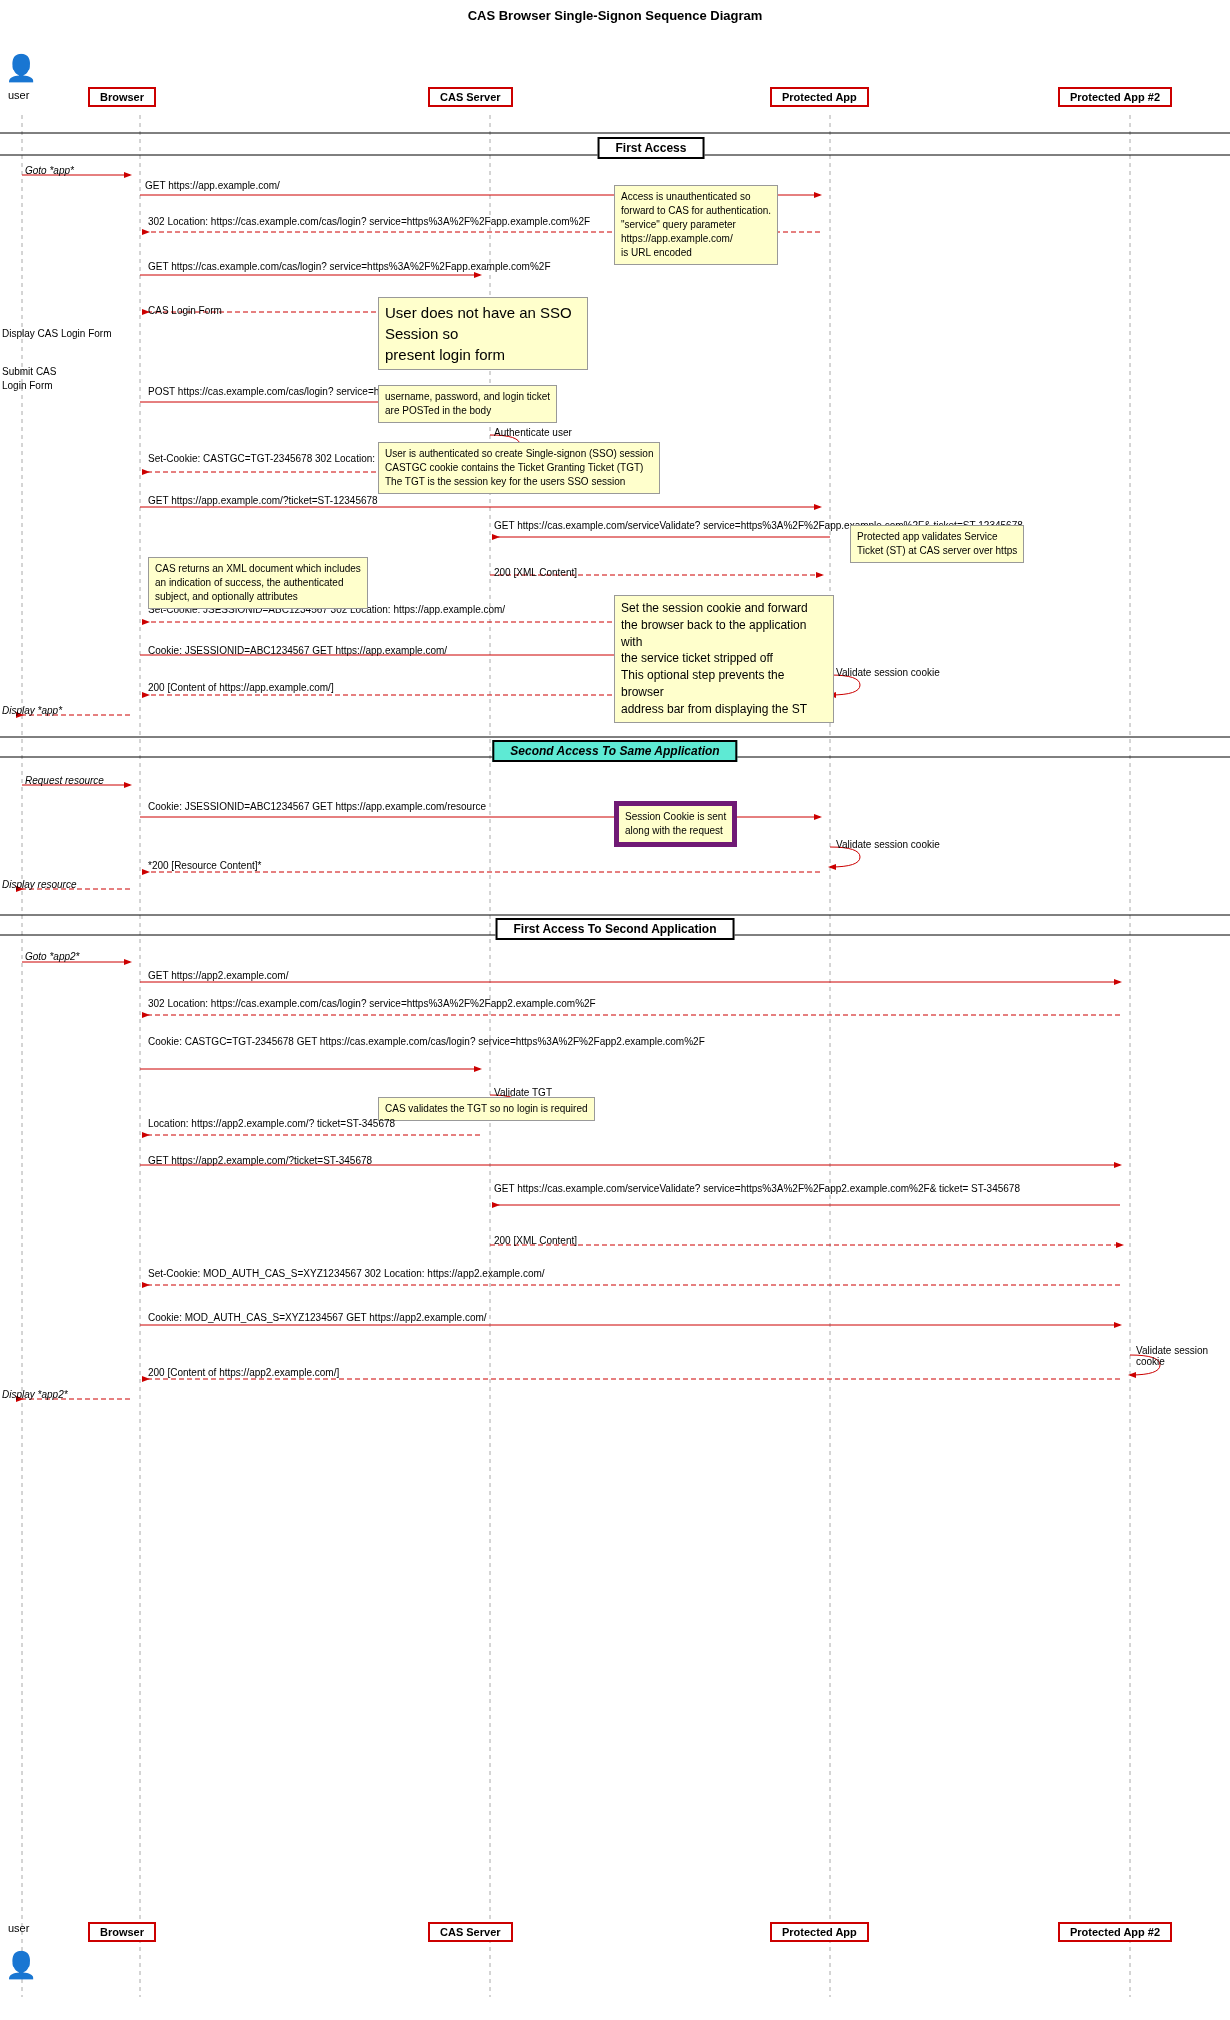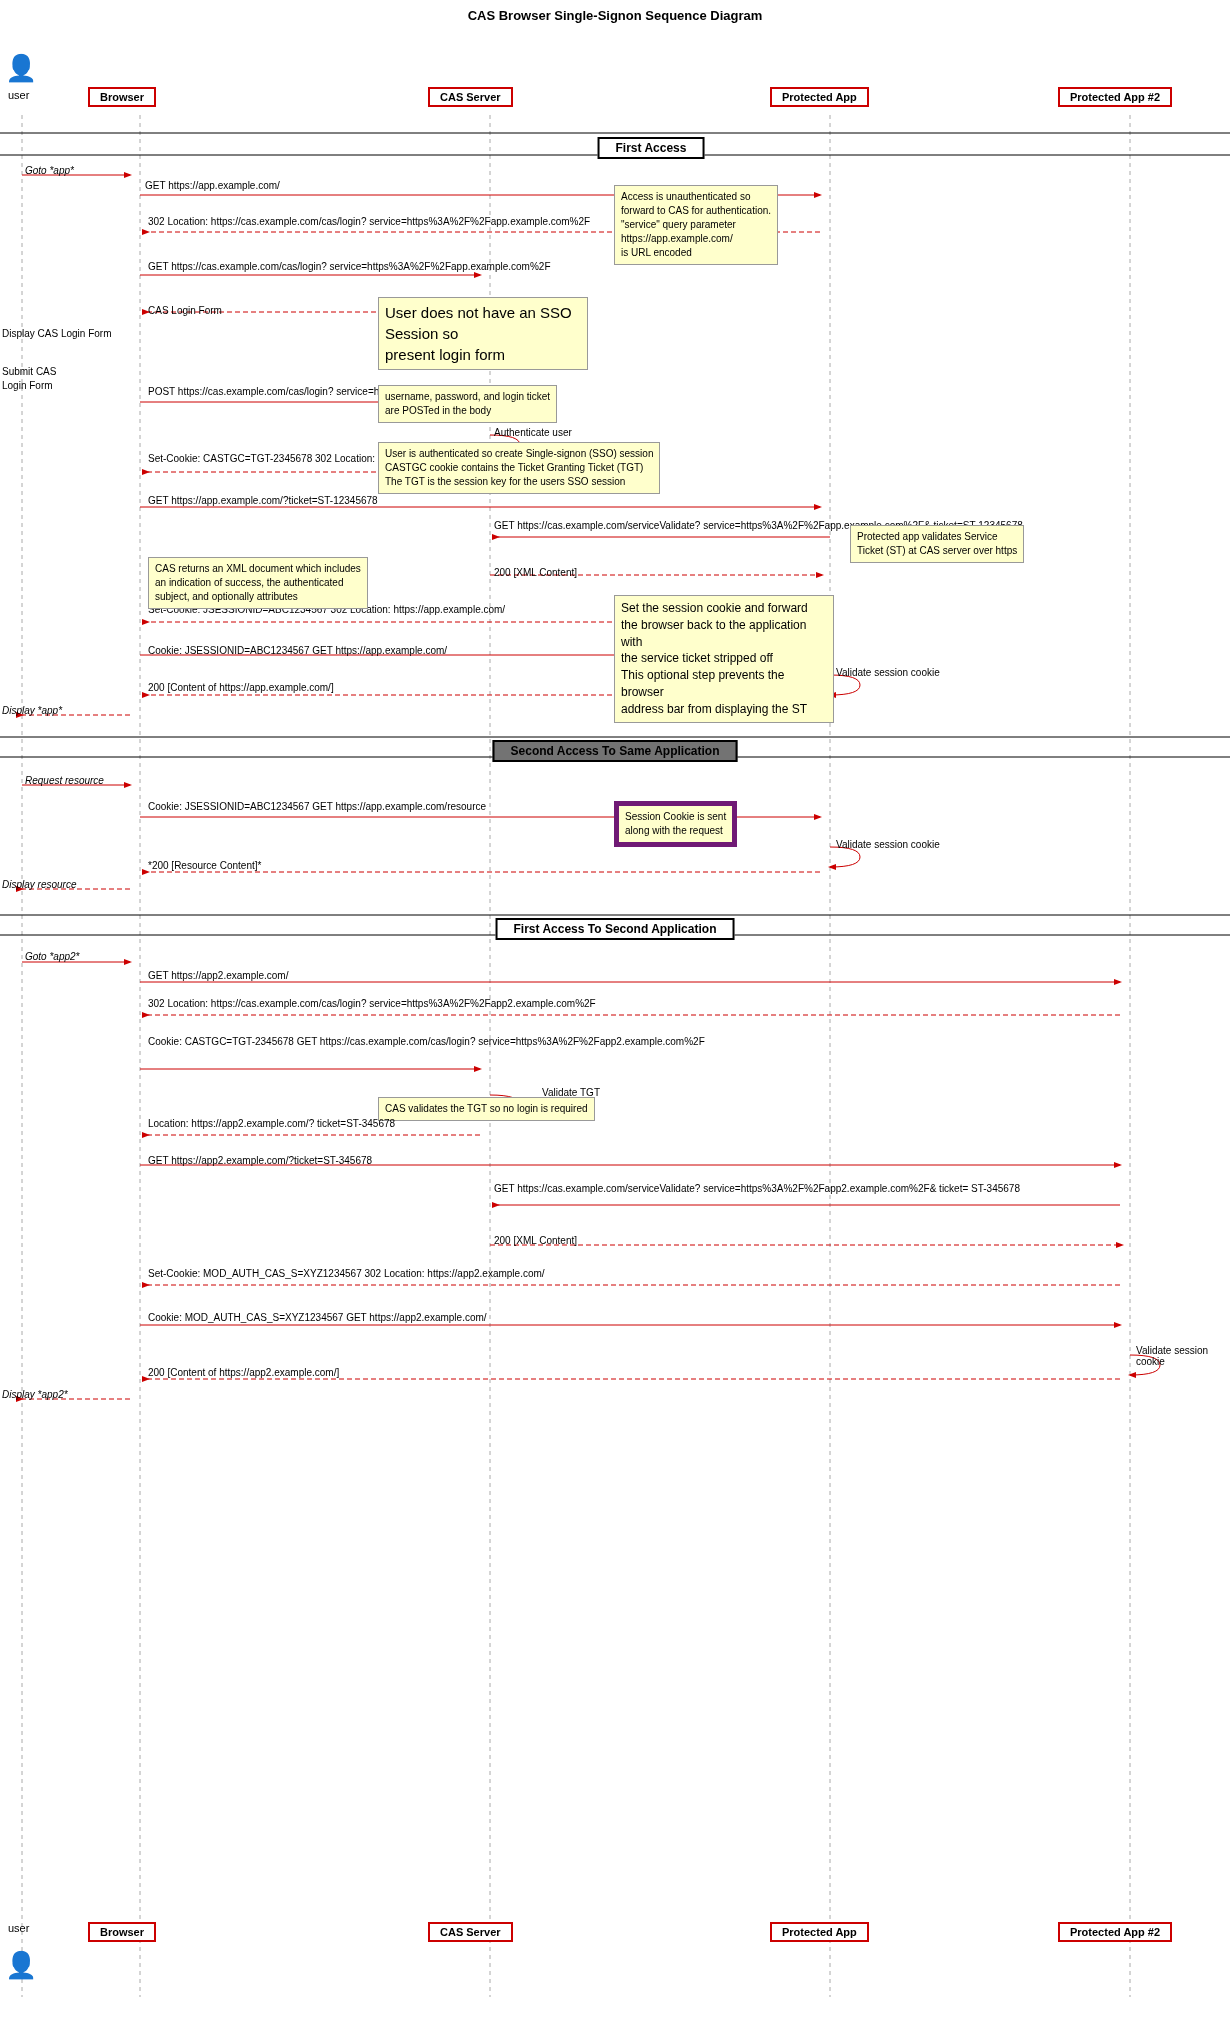--- a/index.html
+++ b/index.html
@@ -223,21 +223,21 @@
 <div style="position:absolute; top:358px; left:378px; background:#ffffcc; border:1px solid #999; padding:4px 6px; font-size:10px; line-height:1.4; max-width:200px;">username, password, and login ticket<br>are POSTed in the body</div>
 
 <div style="position:absolute; top:415px; left:378px; background:#ffffcc; border:1px solid #999; padding:4px 6px; font-size:10px; line-height:1.4; max-width:300px;">User is authenticated so create Single-signon (SSO) session<br>CASTGC cookie contains the Ticket Granting Ticket (TGT)<br>The TGT is the session key for the users SSO session</div>
 
 <div style="position:absolute; top:498px; left:850px; background:#ffffcc; border:1px solid #999; padding:4px 6px; font-size:10px; line-height:1.4; max-width:180px;">Protected app validates Service<br>Ticket (ST) at CAS server over https</div>
 
 <div style="position:absolute; top:530px; left:148px; background:#ffffcc; border:1px solid #999; padding:4px 6px; font-size:10px; line-height:1.4; max-width:220px;">CAS returns an XML document which includes<br>an indication of success, the authenticated<br>subject, and optionally attributes</div>
 
 <div style="position:absolute; top:568px; left:614px; background:#ffffcc; border:1px solid #999; padding:4px 6px; font-size:12px; line-height:1.4; max-width:220px;">Set the session cookie and forward<br>the browser back to the application with<br>the service ticket stripped off<br>This optional step prevents the browser<br>address bar from displaying the ST</div>
 
-<div style="position:absolute; top:713px; left:50%; transform:translateX(-50%); border:2px solid #000; padding:2px 16px; font-size:12px; font-weight:bold; background:#737373;">Second Access To Same Application</div>
+<div style="position:absolute; top:713px; left:50%; transform:translateX(-50%); border:2px solid #000; padding:2px 16px; font-size:12px; font-weight:bold; background:#5eead4;font-style:italic;">Second Access To Same Application</div>
 
 <div style="position:absolute; top:748px; left:25px; font-size:10px; font-style:italic;">Request resource</div>
 
 <div style="position:absolute; top:773px; left:148px; font-size:10px; line-height:1.35;">Cookie: JSESSIONID=ABC1234567
 GET https://app.example.com/resource</div>
 
 <div style="position:absolute; top:774px; left:614px; background:#ffffcc; border:5px solid #701a75; padding:4px 6px; font-size:10px; line-height:1.4; max-width:170px;">Session Cookie is sent<br>along with the request</div>
 
 <div style="position:absolute; top:812px; left:836px; font-size:10px;">Validate session cookie</div>
 
@@ -251,21 +251,21 @@
 
 <div style="position:absolute; top:943px; left:148px; font-size:10px;">GET https://app2.example.com/</div>
 
 <div style="position:absolute; top:970px; left:148px; font-size:10px; line-height:1.35;">302 Location: https://cas.example.com/cas/login?
 service=https%3A%2F%2Fapp2.example.com%2F</div>
 
 <div style="position:absolute; top:1008px; left:148px; font-size:10px; line-height:1.35;">Cookie: CASTGC=TGT-2345678
 GET https://cas.example.com/cas/login?
 service=https%3A%2F%2Fapp2.example.com%2F</div>
 
-<div style="position:absolute; top:1060px; left:494px; font-size:10px;margin-left:48px;">Validate TGT</div>
+<div style="position:absolute; top:1060px; left:494px; font-size:10px;">Validate TGT</div>
 
 <div style="position:absolute; top:1070px; left:378px; background:#ffffcc; border:1px solid #999; padding:4px 6px; font-size:10px; line-height:1.4; max-width:220px;">CAS validates the TGT so no login is required</div>
 
 <div style="position:absolute; top:1090px; left:148px; font-size:10px; line-height:1.35;">Location: https://app2.example.com/?
 ticket=ST-345678</div>
 
 <div style="position:absolute; top:1128px; left:148px; font-size:10px;">GET https://app2.example.com/?ticket=ST-345678</div>
 
 <div style="position:absolute; top:1155px; left:494px; font-size:10px; line-height:1.35;">GET https://cas.example.com/serviceValidate?
 service=https%3A%2F%2Fapp2.example.com%2F&amp;

